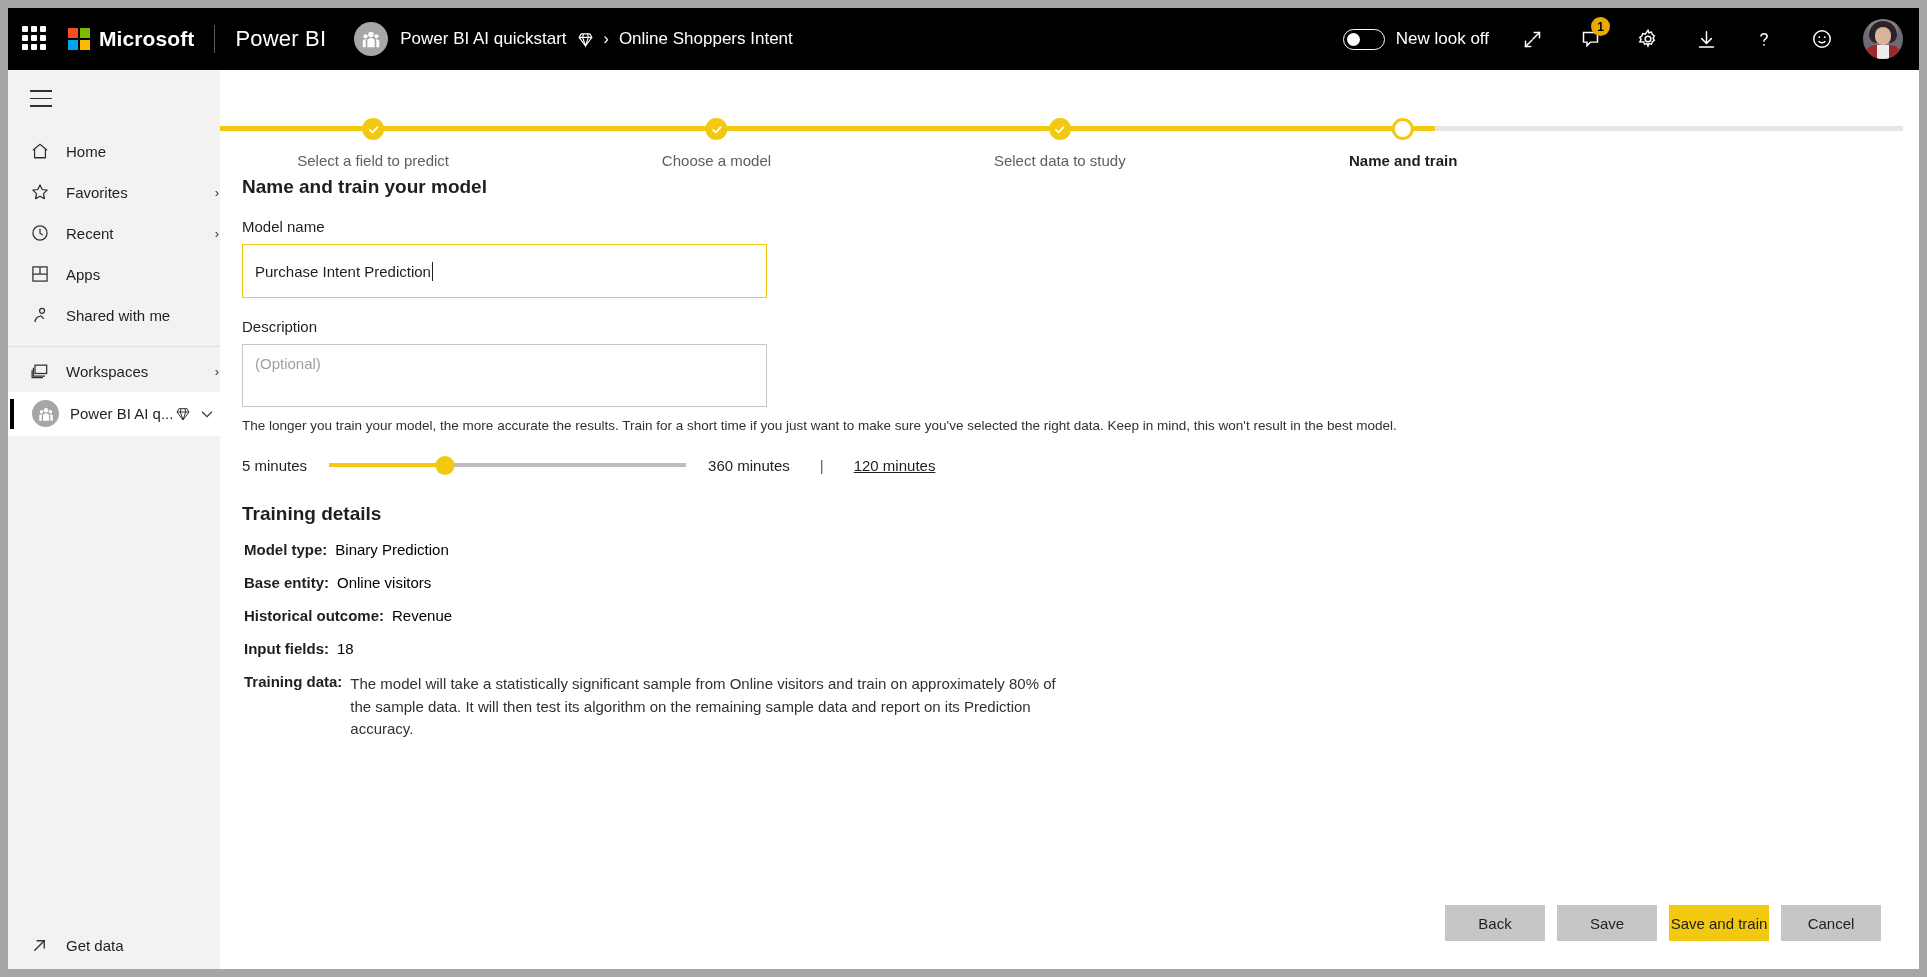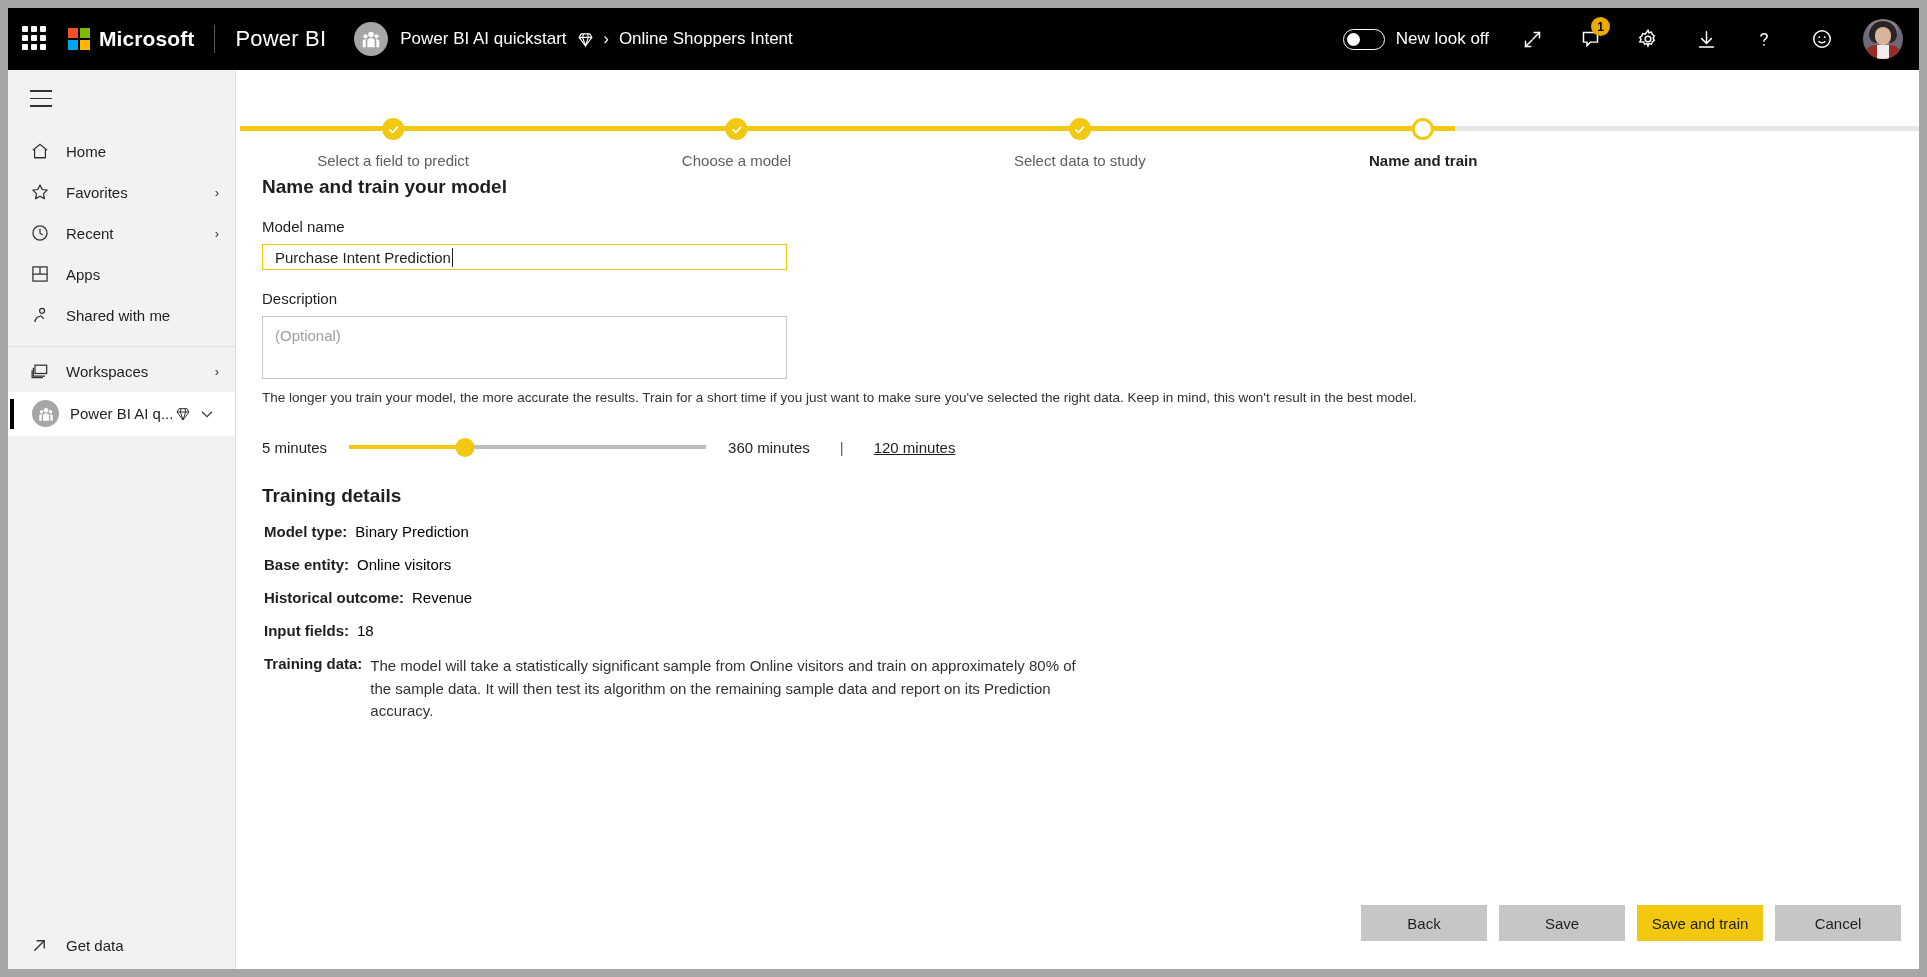--- a/index.html
+++ b/index.html
@@ -128,21 +128,21 @@
   .ws-item-label { font-size:15px; color:#201f1e; margin-left:11px; font-weight:400; flex:1; white-space:nowrap; }
   .ws-item-icon { color:#323130; margin-right:8px; display:flex; }
   .getdata {
     position:absolute; bottom:0; left:0; width:227px;
     display:flex; align-items:center; height:48px; padding-left:22px;
     cursor:pointer; background:#f3f2f1;
   }
 
   
   .main {
-    position:absolute; left:232px; top:62px;
+    position:absolute; left:212px; top:62px;
     width:1683px; height:899px;
     background:#ffffff;
     overflow:hidden;
   }
 
   
   .stepper { position:relative; height:78px; margin-top:18px; }
   .step-line {
     position:absolute; left:0; right:0; top:38px; height:5px; background:#e6e6e6;
   }
@@ -166,42 +166,42 @@
   }
   .step-label {
     margin-top:42px; font-size:15px; color:#605e5c; white-space:nowrap;
   }
   .step-label.current { color:#201f1e; font-weight:700; }
 
   .content { padding: 0 0 0 22px; }
   h2.section-title { font-size:19px; font-weight:600; color:#201f1e; margin-top:10px; }
   .field-label { font-size:15px; color:#201f1e; margin-top:20px; margin-bottom:9px; }
   .text-input {
-    width:525px; height:26px;
+    width:525px; height:54px;
     border:1.5px solid #f2c811; background:#ffffff;
     font-size:15px; color:#201f1e;
     padding:0 12px; display:flex; align-items:center;
     position:relative;
   }
   .caret {
     display:inline-block; width:1.3px; height:19px; background:#201f1e;
     margin-left:1px;
     animation: blink 1.05s step-end infinite;
   }
   @keyframes blink { 50% { opacity:0; } }
   .textarea-input {
     width:525px; height:63px;
     border:1px solid #c8c6c4; background:#ffffff;
     font-size:15px; color:#a19f9d;
     padding:10px 12px;
   }
   h3.sub-title { font-size:18px; font-weight:600; color:#201f1e; margin-top:24px; }
   .helper { font-size:13.5px; color:#323130; margin-top:11px; }
 
-  .slider-row { display:flex; align-items:center; margin-top:32px; }
+  .slider-row { display:flex; align-items:center; margin-top:22px; }
   .slider-end-label { font-size:15px; color:#201f1e; white-space:nowrap; }
   .slider-track-wrap {
     position:relative; width:357px; height:20px;
     margin-left:22px; margin-right:22px;
     display:flex; align-items:center; cursor:pointer;
   }
   .slider-track { position:absolute; left:0; right:0; height:4px; background:#bdbdbd; }
   .slider-fill { position:absolute; left:0; height:4px; background:#f2c811; width:32.5%; }
   .slider-thumb {
     position:absolute; left:32.5%; transform:translateX(-50%);
@@ -215,21 +215,21 @@
   .detail-key { font-size:15px; font-weight:600; color:#201f1e; white-space:nowrap; }
   .detail-val { font-size:15px; color:#000000; margin-left:8px; }
   .detail-para { font-size:15px; color:#323130; margin-left:8px; max-width:710px; line-height:1.5; }
 
   
   .footer {
     position:absolute; right:22px; bottom:28px;
     display:flex; gap:12px;
   }
   .btn {
-    width:126px; height:36px;
+    width:100px; height:36px;
     background:#c8c6c4; color:#201f1e;
     border:none; font-size:15px;
     font-family:"Liberation Sans", sans-serif;
     cursor:pointer;
     display:flex; align-items:center; justify-content:center;text-align:right;
   }
   .btn.primary { background:#f2c811; }
 </style>
 </head>
 <body>

